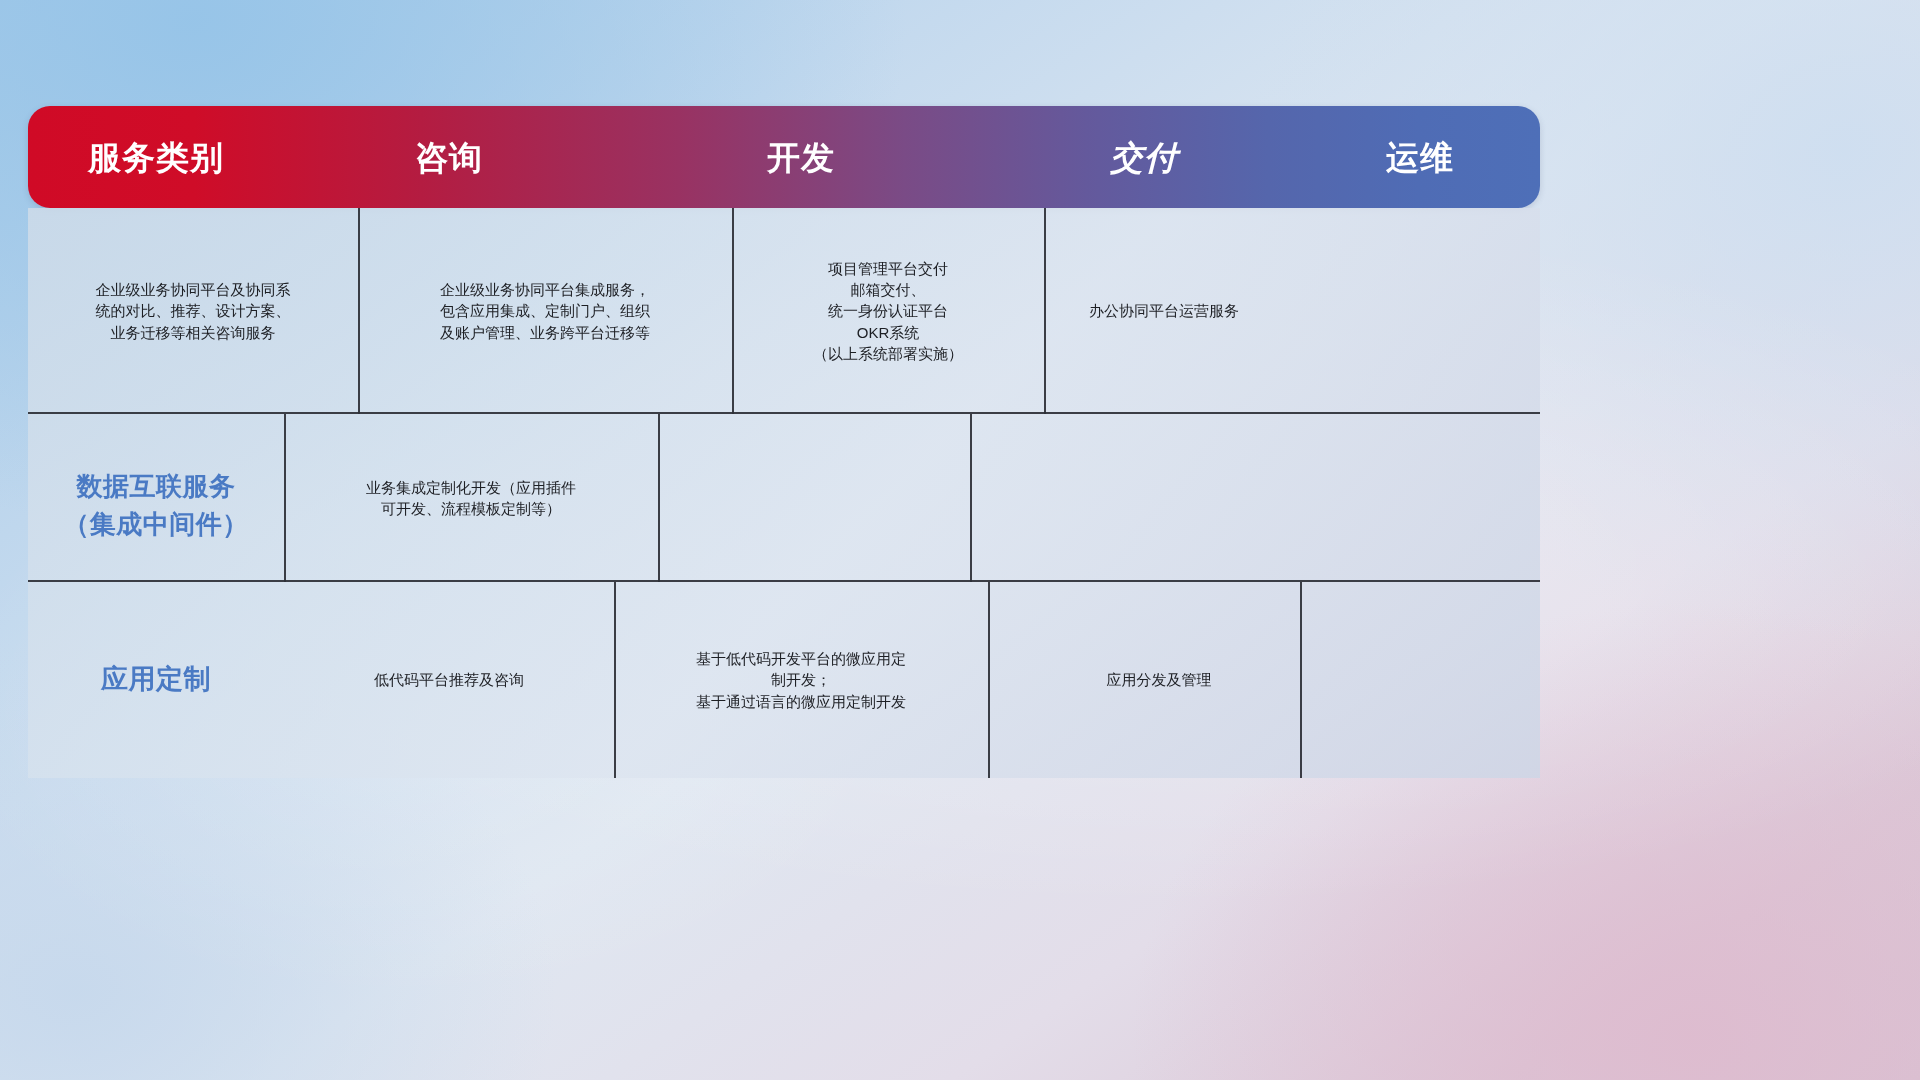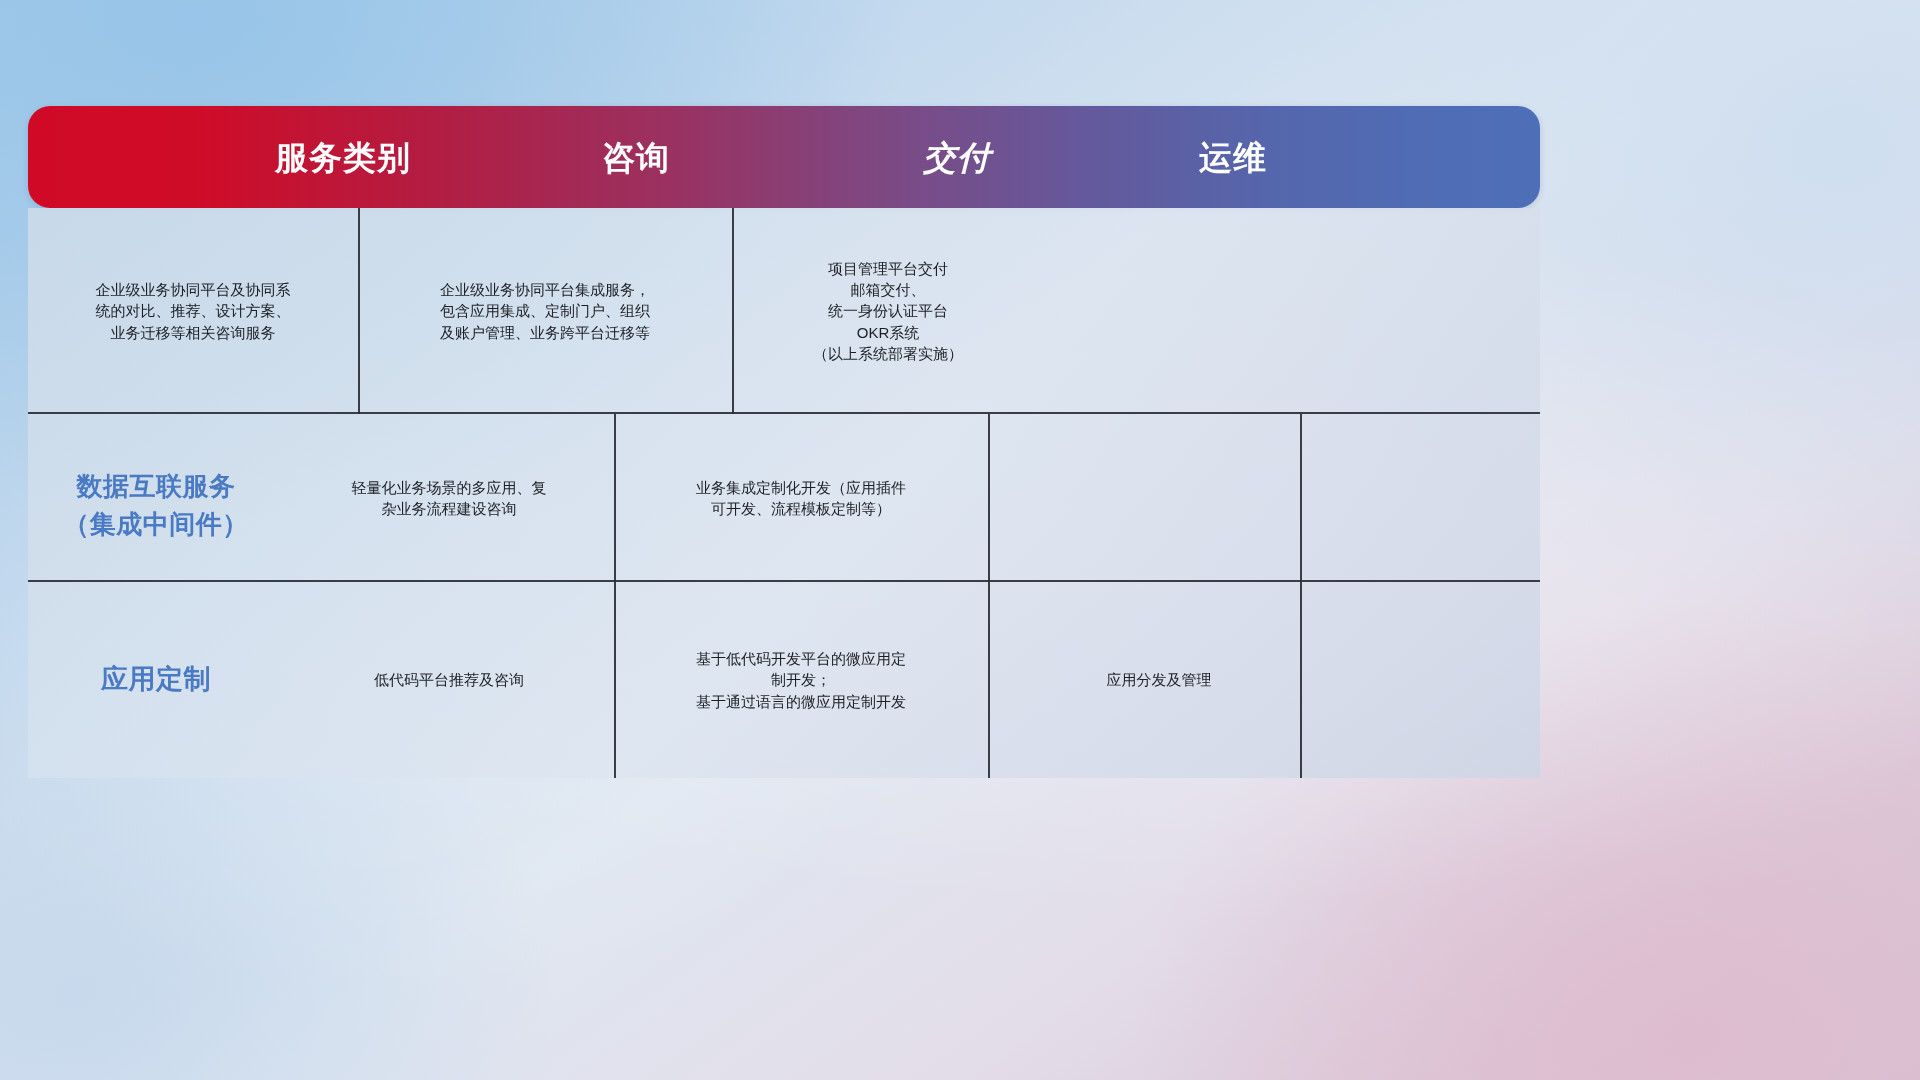--- a/index.html
+++ b/index.html
@@ -113,45 +113,45 @@
 <body>
 
 <div id="bg"></div>
 <div id="bgsheen"></div>
 
 <div id="table-wrap">
 
   <div id="header-row">
     <div class="hcell" style="flex: 0 0 256px;">服务类别</div>
     <div class="hcell" style="flex: 0 0 330px;">咨询</div>
+    <div class="hcell" style="flex: 0 0 374px;">开发</div>
     <div class="hcell" style="flex: 0 0 312px; font-style: italic;">交付</div>
     <div class="hcell" style="flex: 0 0 240px;">运维</div>
   </div>
 
   <div id="body-panel">
 
     <div class="brow r1">
       <div class="bcell" style="flex: 0 0 330px;">企业级业务协同平台及协同系
 统的对比、推荐、设计方案、
 业务迁移等相关咨询服务</div>
       <div class="bcell divider" style="flex: 0 0 374px;">企业级业务协同平台集成服务，
 包含应用集成、定制门户、组织
 及账户管理、业务跨平台迁移等</div>
       <div class="bcell divider" style="flex: 0 0 312px;">项目管理平台交付
 邮箱交付、
 统一身份认证平台
 OKR系统
 （以上系统部署实施）</div>
+      <div class="bcell divider" style="flex: 0 0 240px;">办公协同平台运营服务</div>
     </div>
 
     <div class="brow r2">
       <div class="bcell cat small" style="flex: 0 0 256px; margin-top: 16px;">数据互联服务
 （集成中间件）</div>
-      <div class="bcell" style="flex: 0 0 330px;">轻量化业务场景的多应用、复
-杂业务流程建设咨询</div>
       <div class="bcell divider" style="flex: 0 0 374px;">业务集成定制化开发（应用插件
 可开发、流程模板定制等）</div>
       <div class="bcell divider" style="flex: 0 0 312px;"></div>
       <div class="bcell divider" style="flex: 0 0 240px;"></div>
     </div>
 
     <div class="brow r3">
       <div class="bcell cat" style="flex: 0 0 256px;">应用定制</div>
       <div class="bcell" style="flex: 0 0 330px;">低代码平台推荐及咨询</div>
       <div class="bcell divider" style="flex: 0 0 374px;">基于低代码开发平台的微应用定

